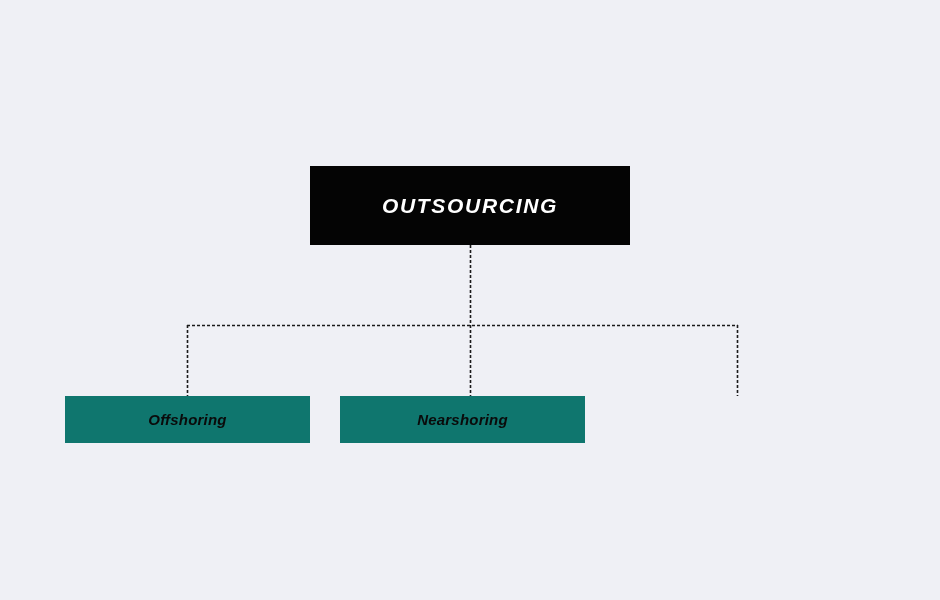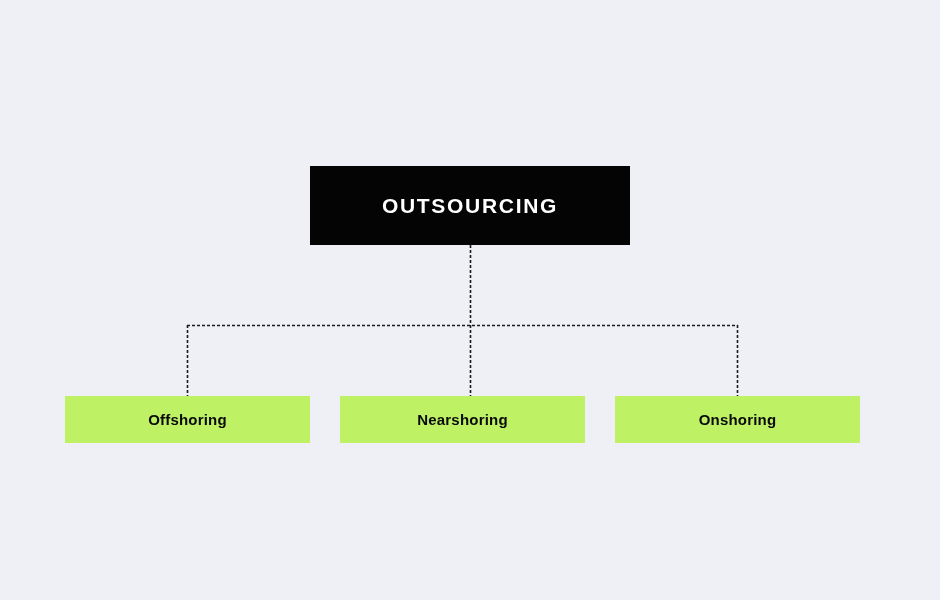--- a/index.html
+++ b/index.html
@@ -11,20 +11,21 @@
     height: 600px;
     background: #eff0f5;
     font-family: "Liberation Sans", sans-serif;
     overflow: hidden;
   }
 
   #diagram-canvas {
     position: relative;
     width: 940px;
     height: 600px;
+    font-style: italic;
   }
 
   
   #connector-layer {
     position: absolute;
     left: 0;
     top: 0;
     width: 940px;
     height: 600px;
   }
@@ -49,21 +50,21 @@
     line-height: 1;
     white-space: nowrap;
   }
 
   
   .child-node {
     position: absolute;
     top: 396px;
     width: 245px;
     height: 47px;
-    background: #bef264;
+    background: #0f766e;
     display: flex;
     align-items: center;
     justify-content: center;
   }
   .child-node .node-label {
     color: #0a0a0a;
     font-size: 15px;
     font-weight: bold;
     letter-spacing: 0.2px;
     line-height: 1;
@@ -94,17 +95,14 @@
   </div>
 
   <div id="child-node-0" class="child-node">
     <span class="node-label">Offshoring</span>
   </div>
 
   <div id="child-node-1" class="child-node">
     <span class="node-label">Nearshoring</span>
   </div>
 
-  <div id="child-node-2" class="child-node">
-    <span class="node-label">Onshoring</span>
-  </div>
 
 </div>
 
 </body></html>

